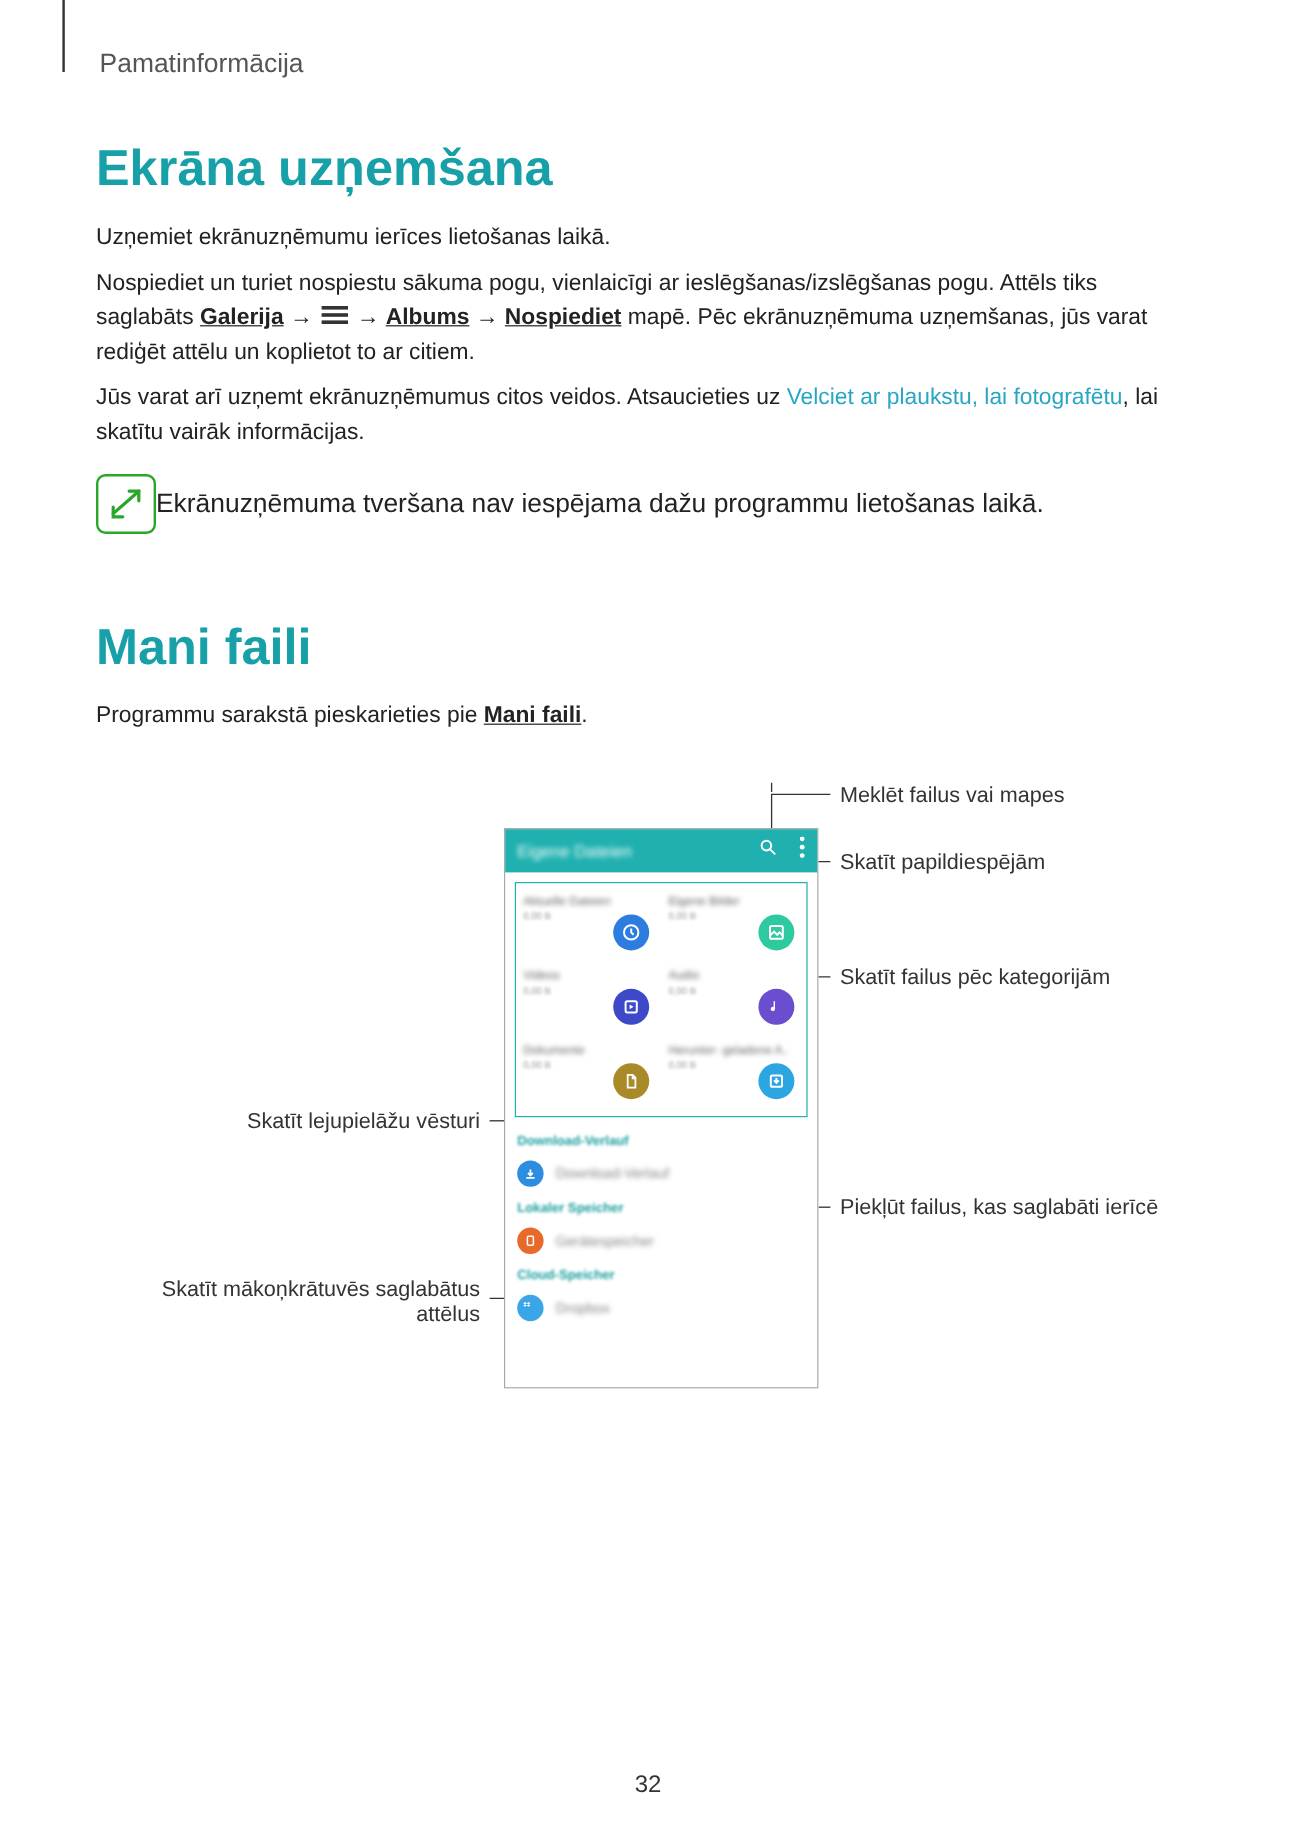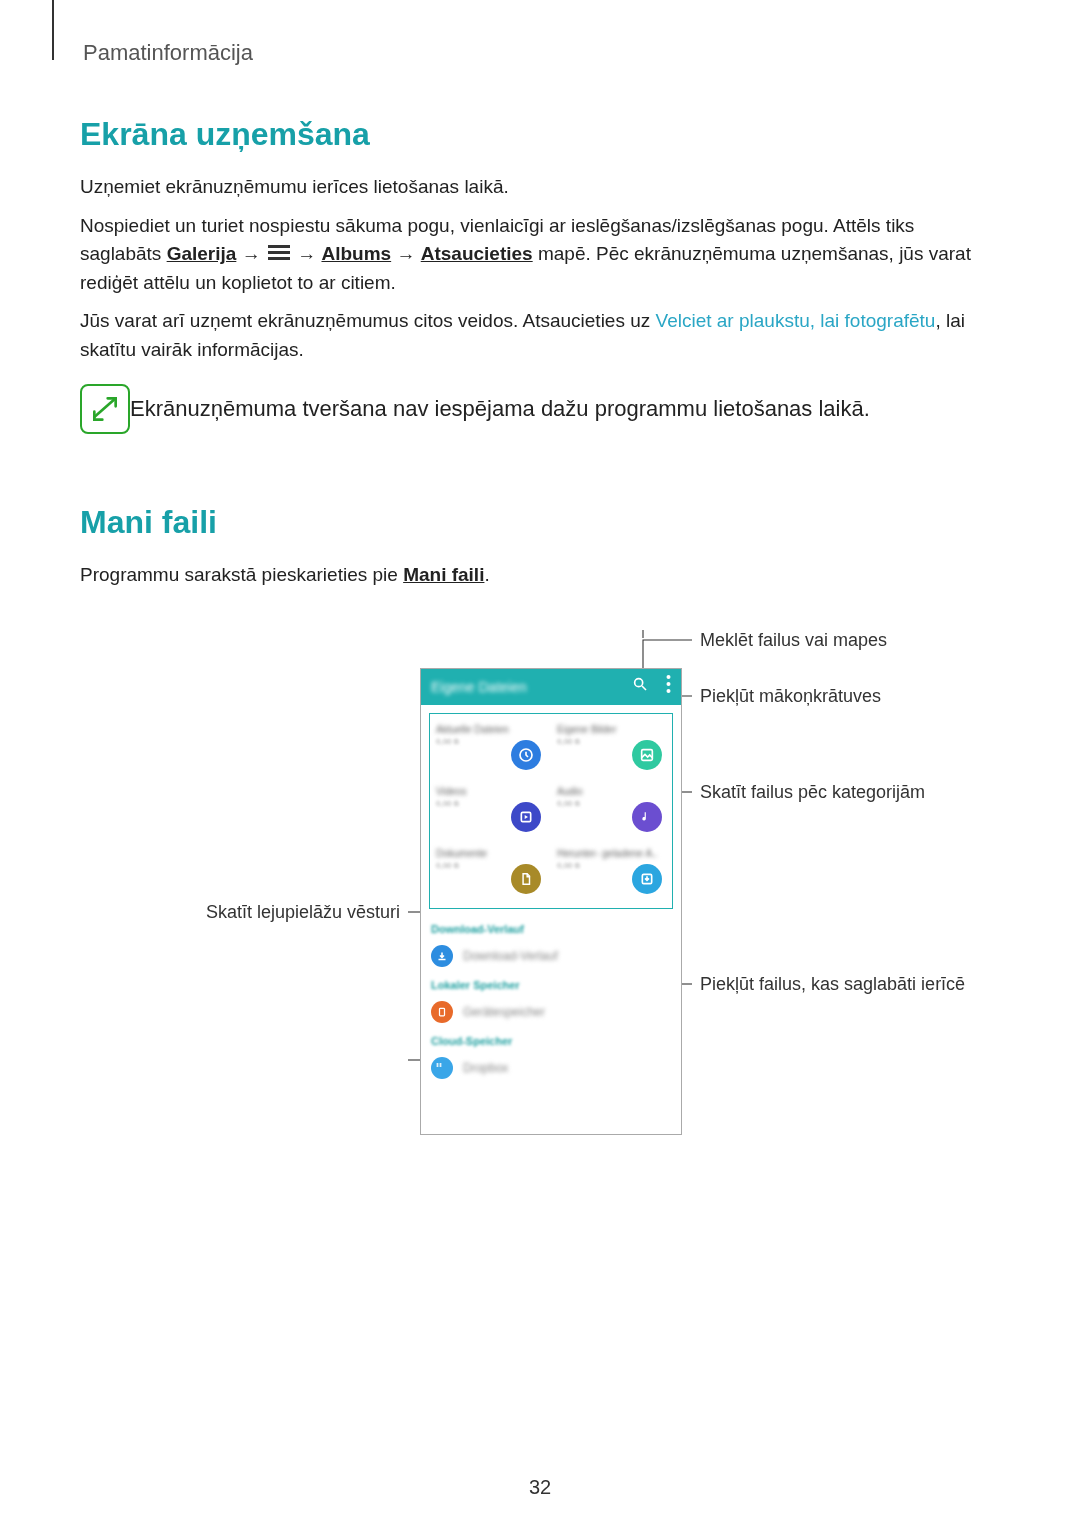--- a/index.html
+++ b/index.html
@@ -23,21 +23,21 @@
   }
   .vline-top {
     position: absolute;
     left: 52px; top: 0;
     width: 1.5px; height: 60px;
     background: #333;
   }
   h1 {
     color: #17a0a8;
     font-weight: bold;
-    font-size: 32px;
+    font-size: 42px;
     margin-bottom: 20px;
   }
   p {
     font-size: 19px;
     line-height: 1.5;
     margin-bottom: 10px;
   }
   .bold { font-weight: bold; text-decoration: underline; }
   .link { color: #2aa6c5; }
   .menu-icon {
@@ -189,21 +189,21 @@
   <h1>Ekrāna uzņemšana</h1>
   <p>Uzņemiet ekrānuzņēmumu ierīces lietošanas laikā.</p>
   <p>
     <span>Nospiediet un turiet nospiestu sākuma pogu, vienlaicīgi ar ieslēgšanas/izslēgšanas pogu. Attēls tiks saglabāts </span>
     <span class="bold">Galerija</span>
     <span>→</span>
     <span class="menu-icon"><span></span><span></span><span></span></span>
     <span>→</span>
     <span class="bold">Albums</span>
     <span>→</span>
-    <span class="bold">Atsaucieties</span>
+    <span class="bold">Nospiediet</span>
     <span> mapē. Pēc ekrānuzņēmuma uzņemšanas, jūs varat rediģēt attēlu un koplietot to ar citiem.</span>
   </p>
   <p>
     <span>Jūs varat arī uzņemt ekrānuzņēmumus citos veidos. Atsaucieties uz </span>
     <span class="link">Velciet ar plaukstu, lai fotografētu</span><span>, lai skatītu vairāk informācijas.</span>
   </p>
 
   <div class="note-row">
     <div class="note-icon">
       <svg width="32" height="32" viewBox="0 0 24 24" fill="none" stroke="#2aa62a" stroke-width="2" stroke-linecap="round">
@@ -216,25 +216,29 @@
   </div>
 
   <h1 class="section2">Mani faili</h1>
   <p>
     <span>Programmu sarakstā pieskarieties pie </span><span class="bold">Mani faili</span><span>.</span>
   </p>
 
   <div class="figure-wrap">
 
     <div class="callout" style="left:620px; top:0px;">Meklēt failus vai mapes</div>
-    <div class="callout" style="left:620px; top:56px;">Piekļūt mākoņkrātuves</div>
+    <div class="callout" style="left:620px; top:56px;">Skatīt papildiespējām</div>
     <div class="callout" style="left:620px; top:152px;">Skatīt failus pēc kategorijām</div>
     <div class="callout" style="left:620px; top:344px;">Piekļūt failus, kas saglabāti ierīcē</div>
 
     <div class="callout" style="right:600px; top:272px; text-align:right;">Skatīt lejupielāžu vēsturi</div>
+    <div class="callout" style="right:600px; top:412px; text-align:right;">
+      <div>Skatīt mākoņkrātuvēs saglabātus</div>
+      <div>attēlus</div>
+    </div>
 
     <svg class="lead" style="left:0;top:0;" width="920" height="540">
 
       <path d="M 563 56 L 563 10 L 612 10"></path>
 
       <path d="M 589 56 L 589 66 L 612 66"></path>
 
       <path d="M 594 162 L 612 162"></path>
 
       <path d="M 602 354 L 612 354"></path>

